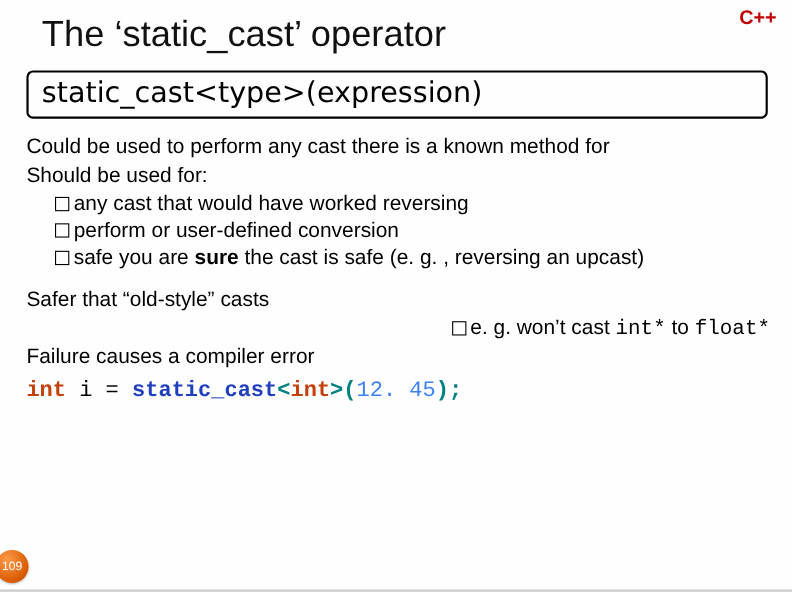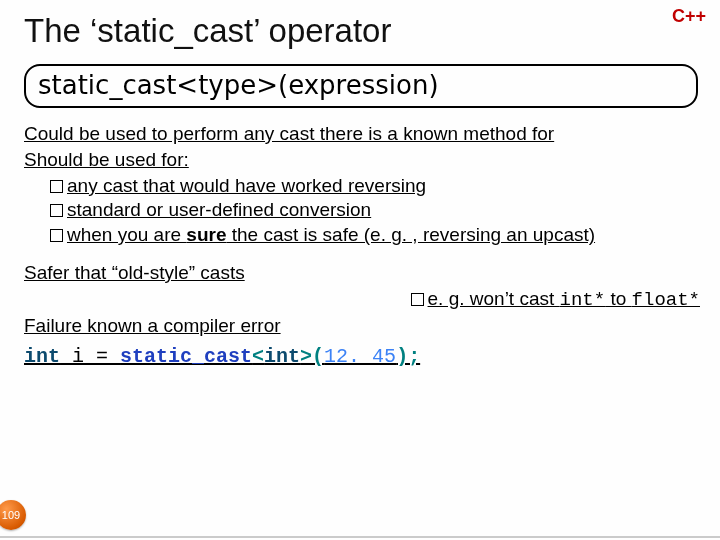--- a/index.html
+++ b/index.html
@@ -24,40 +24,39 @@
     color: #c00000;
     font-weight: bold;
     font-size: 18px;
     font-family: Arial, sans-serif;
   }
   .title {
     font-size: 33px;
     font-weight: 400;
     color: #111;
     margin-bottom: 14px;
-    margin-left: 2px;
+    margin-left: 16px;
     font-family: Arial, sans-serif;
   }
   .syntax-box {
     border: 2.5px solid #000;
-    border-radius: 16px;
+    border-radius: 6px;
     padding: 4px 12px 6px 12px;
     font-family: Verdana, "DejaVu Sans", sans-serif;
     font-size: 26px;
     margin-bottom: 14px;
     margin-left: 2px;
     margin-right: 2px;
   }
   .syntax-box .kw { color: #000; }
   .content {
     font-size: 19px;
     line-height: 1.25;
     color: #000;
     margin-left: 2px;
-    text-decoration: underline;
   }
   .content p { margin-bottom: 2px; }
   .bullet-list { margin-left: 26px; margin-bottom: 14px; }
   .bullet-line::before {
     content: "";
     display: inline-block;
     width: 11px;
     height: 11px;
     border: 1.2px solid #000;
     margin-right: 4px;
@@ -66,21 +65,21 @@
   .bullet-line { margin-bottom: 1px; }
   .mono { font-family: "Courier New", Courier, monospace; }
   .sure { font-weight: bold; }
   .block2 { margin-top: 13px; }
   .block3 { margin-top: 16px; }
   .code-line {
     font-family: "Courier New", Courier, monospace;
     font-size: 20px;
     margin-top: 6px;
   }
-  .c-blue { color: #0c4a6e; font-weight: bold; }
+  .c-blue { color: #c2410c; font-weight: bold; }
   .c-kw { color: #1f3fbf; font-weight: bold; }
   .c-black { color: #000; }
   .c-teal { color: #008080; font-weight: bold; }
   .c-brown { color: #3b82f6; }
   .page-badge {
     position: absolute;
     left: -4px;
     bottom: 6px;
     width: 30px;
     height: 30px;
@@ -106,30 +105,30 @@
   <div class="syntax-box">
     <span class="kw">static_cast&lt;type&gt;(expression)</span>
   </div>
 
   <div class="content">
 
     <p>Could be used to perform any cast there is a known method for</p>
     <p>Should be used for:</p>
     <div class="bullet-list">
       <div class="bullet-line"><span>any cast that would have worked reversing</span></div>
-      <div class="bullet-line"><span>standard or user-defined conversion</span></div>
-      <div class="bullet-line"><span>when you are </span><span class="sure">sure</span><span> the cast is safe (e. g. , reversing an upcast)</span></div>
+      <div class="bullet-line"><span>perform or user-defined conversion</span></div>
+      <div class="bullet-line"><span>safe you are </span><span class="sure">sure</span><span> the cast is safe (e. g. , reversing an upcast)</span></div>
     </div>
 
     <div class="block2">
       <p>Safer that “old-style” casts</p>
       <div class="bullet-list" style="margin-bottom:2px;text-align:right;">
         <div class="bullet-line"><span>e. g. won’t cast </span><span class="mono">int*</span><span> to </span><span class="mono">float*</span></div>
       </div>
-      <p>Failure known a compiler error</p>
+      <p>Failure causes a compiler error</p>
     </div>
 
     <div class="block3 code-line">
       <span class="c-blue">int</span><span class="c-black"> i = </span><span class="c-kw">static_cast</span><span class="c-teal">&lt;</span><span class="c-blue">int</span><span class="c-teal">&gt;(</span><span class="c-brown">12. 45</span><span class="c-teal">);</span>
     </div>
 
   </div>
 
   <div class="page-badge">
     <span>109</span>

